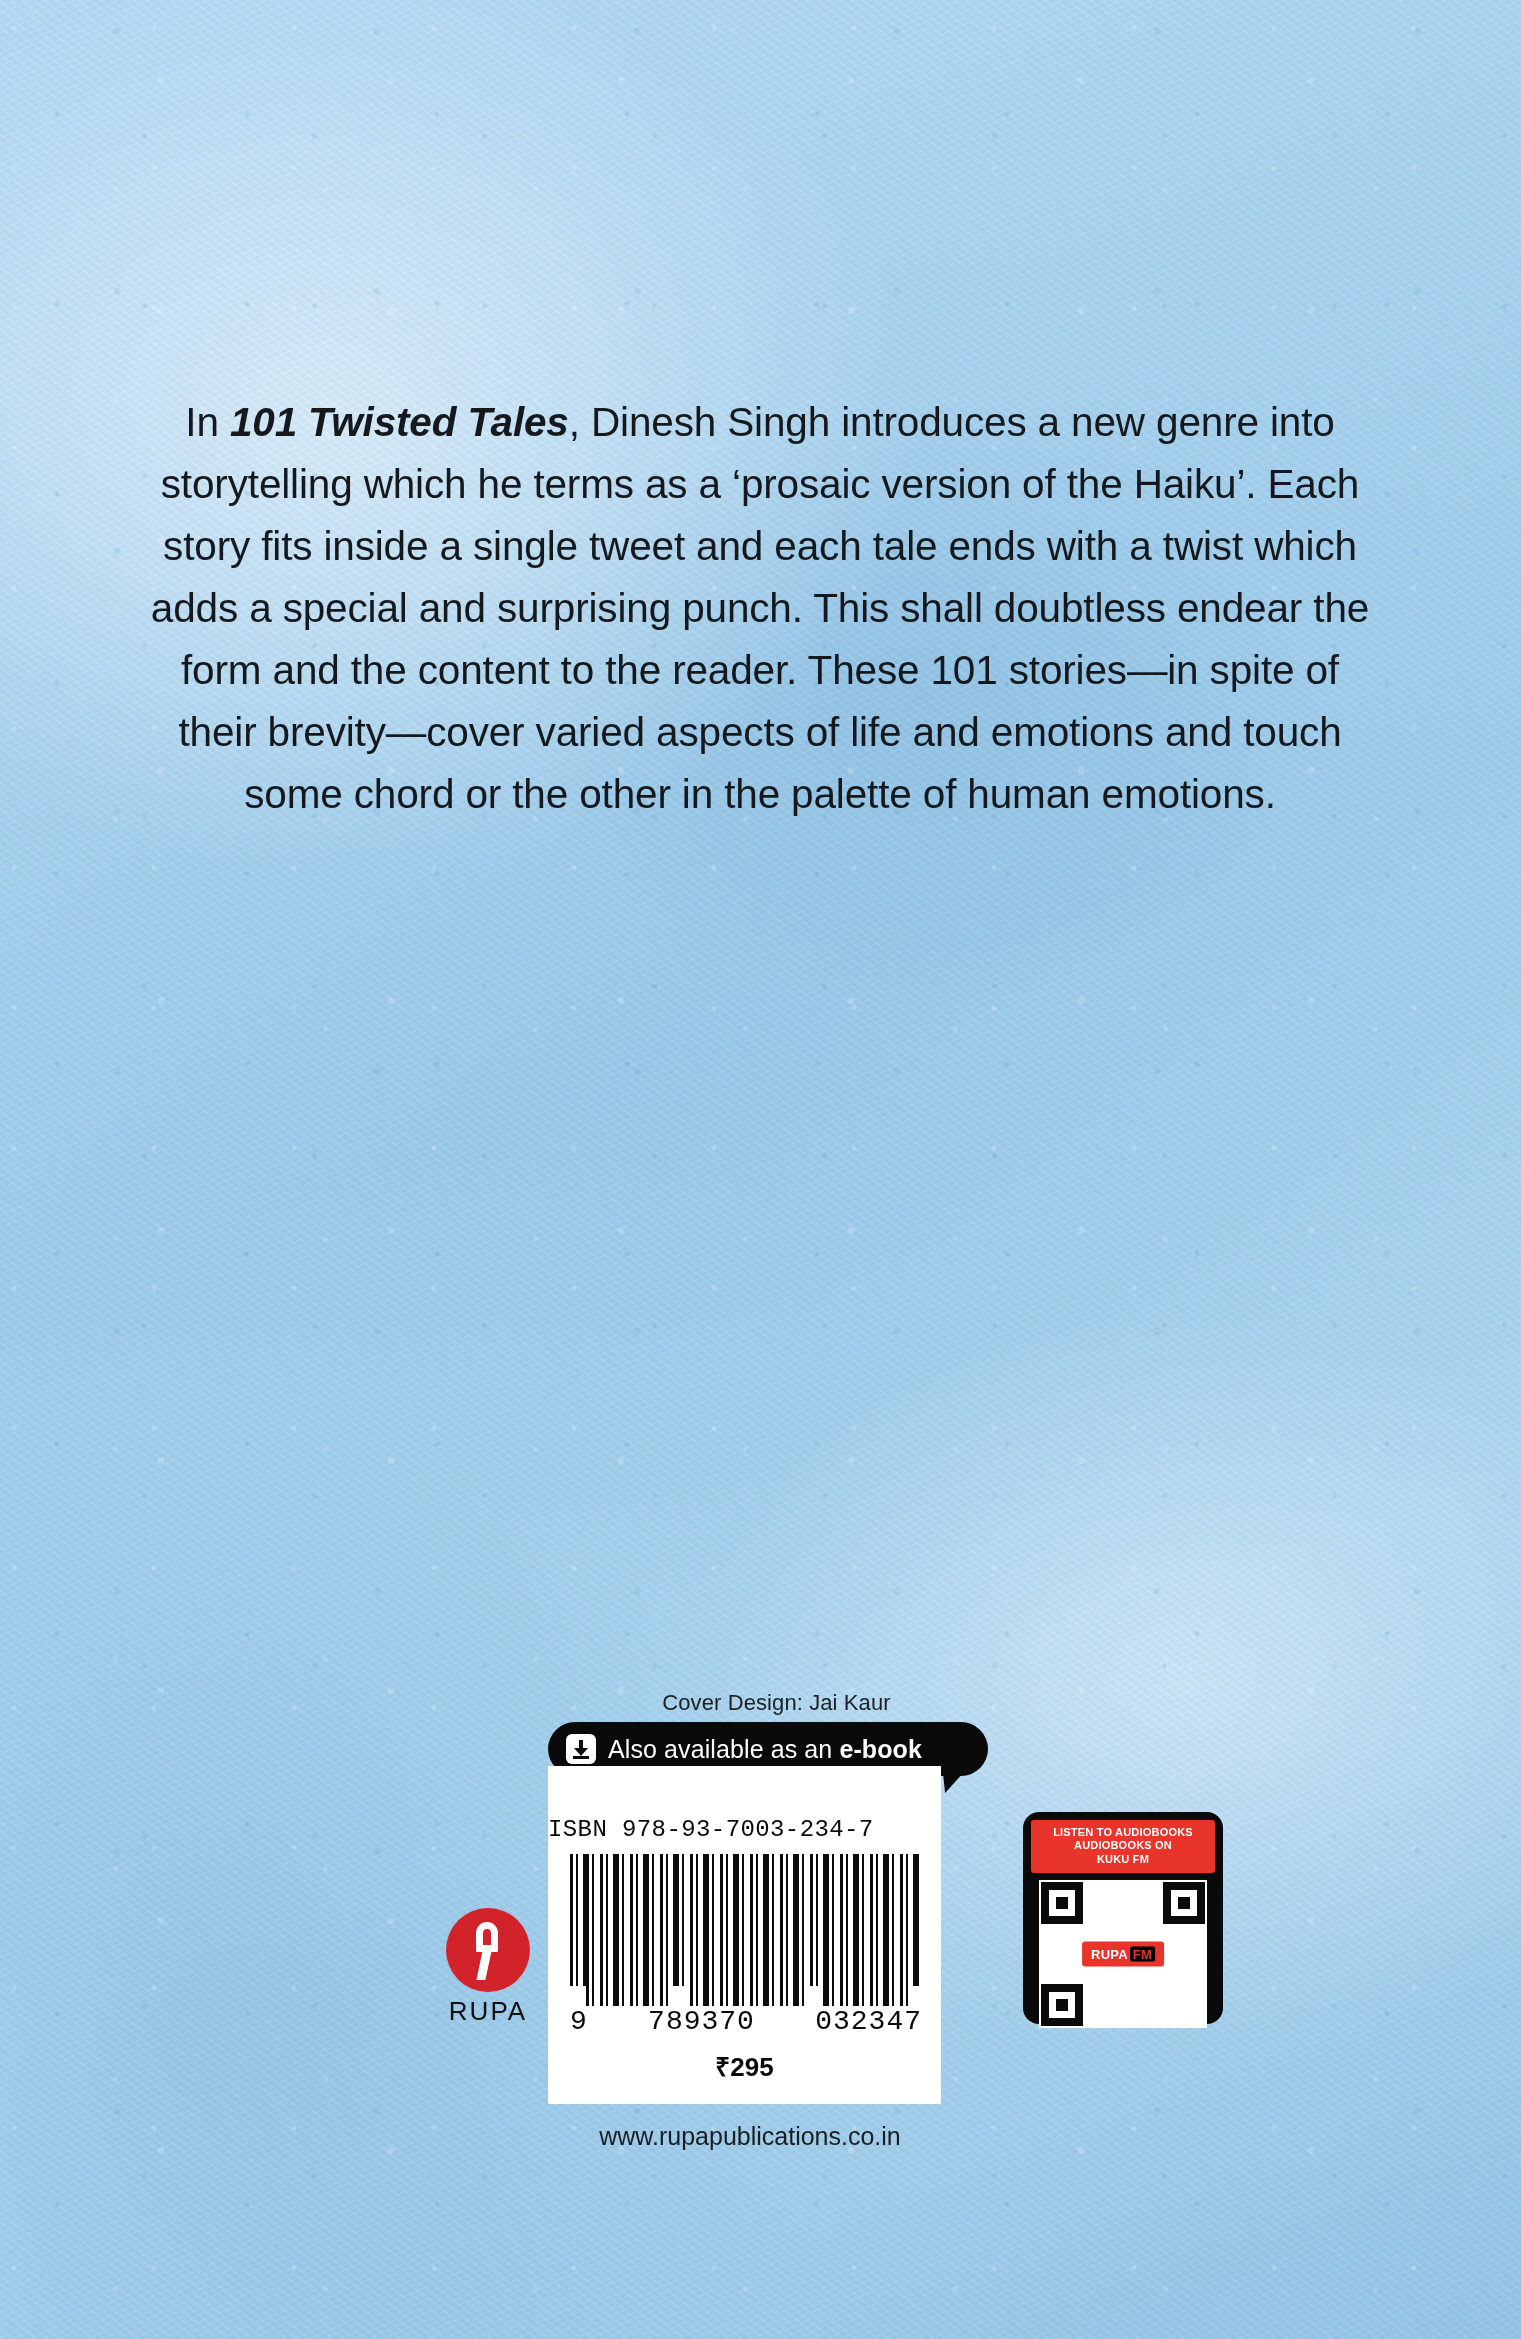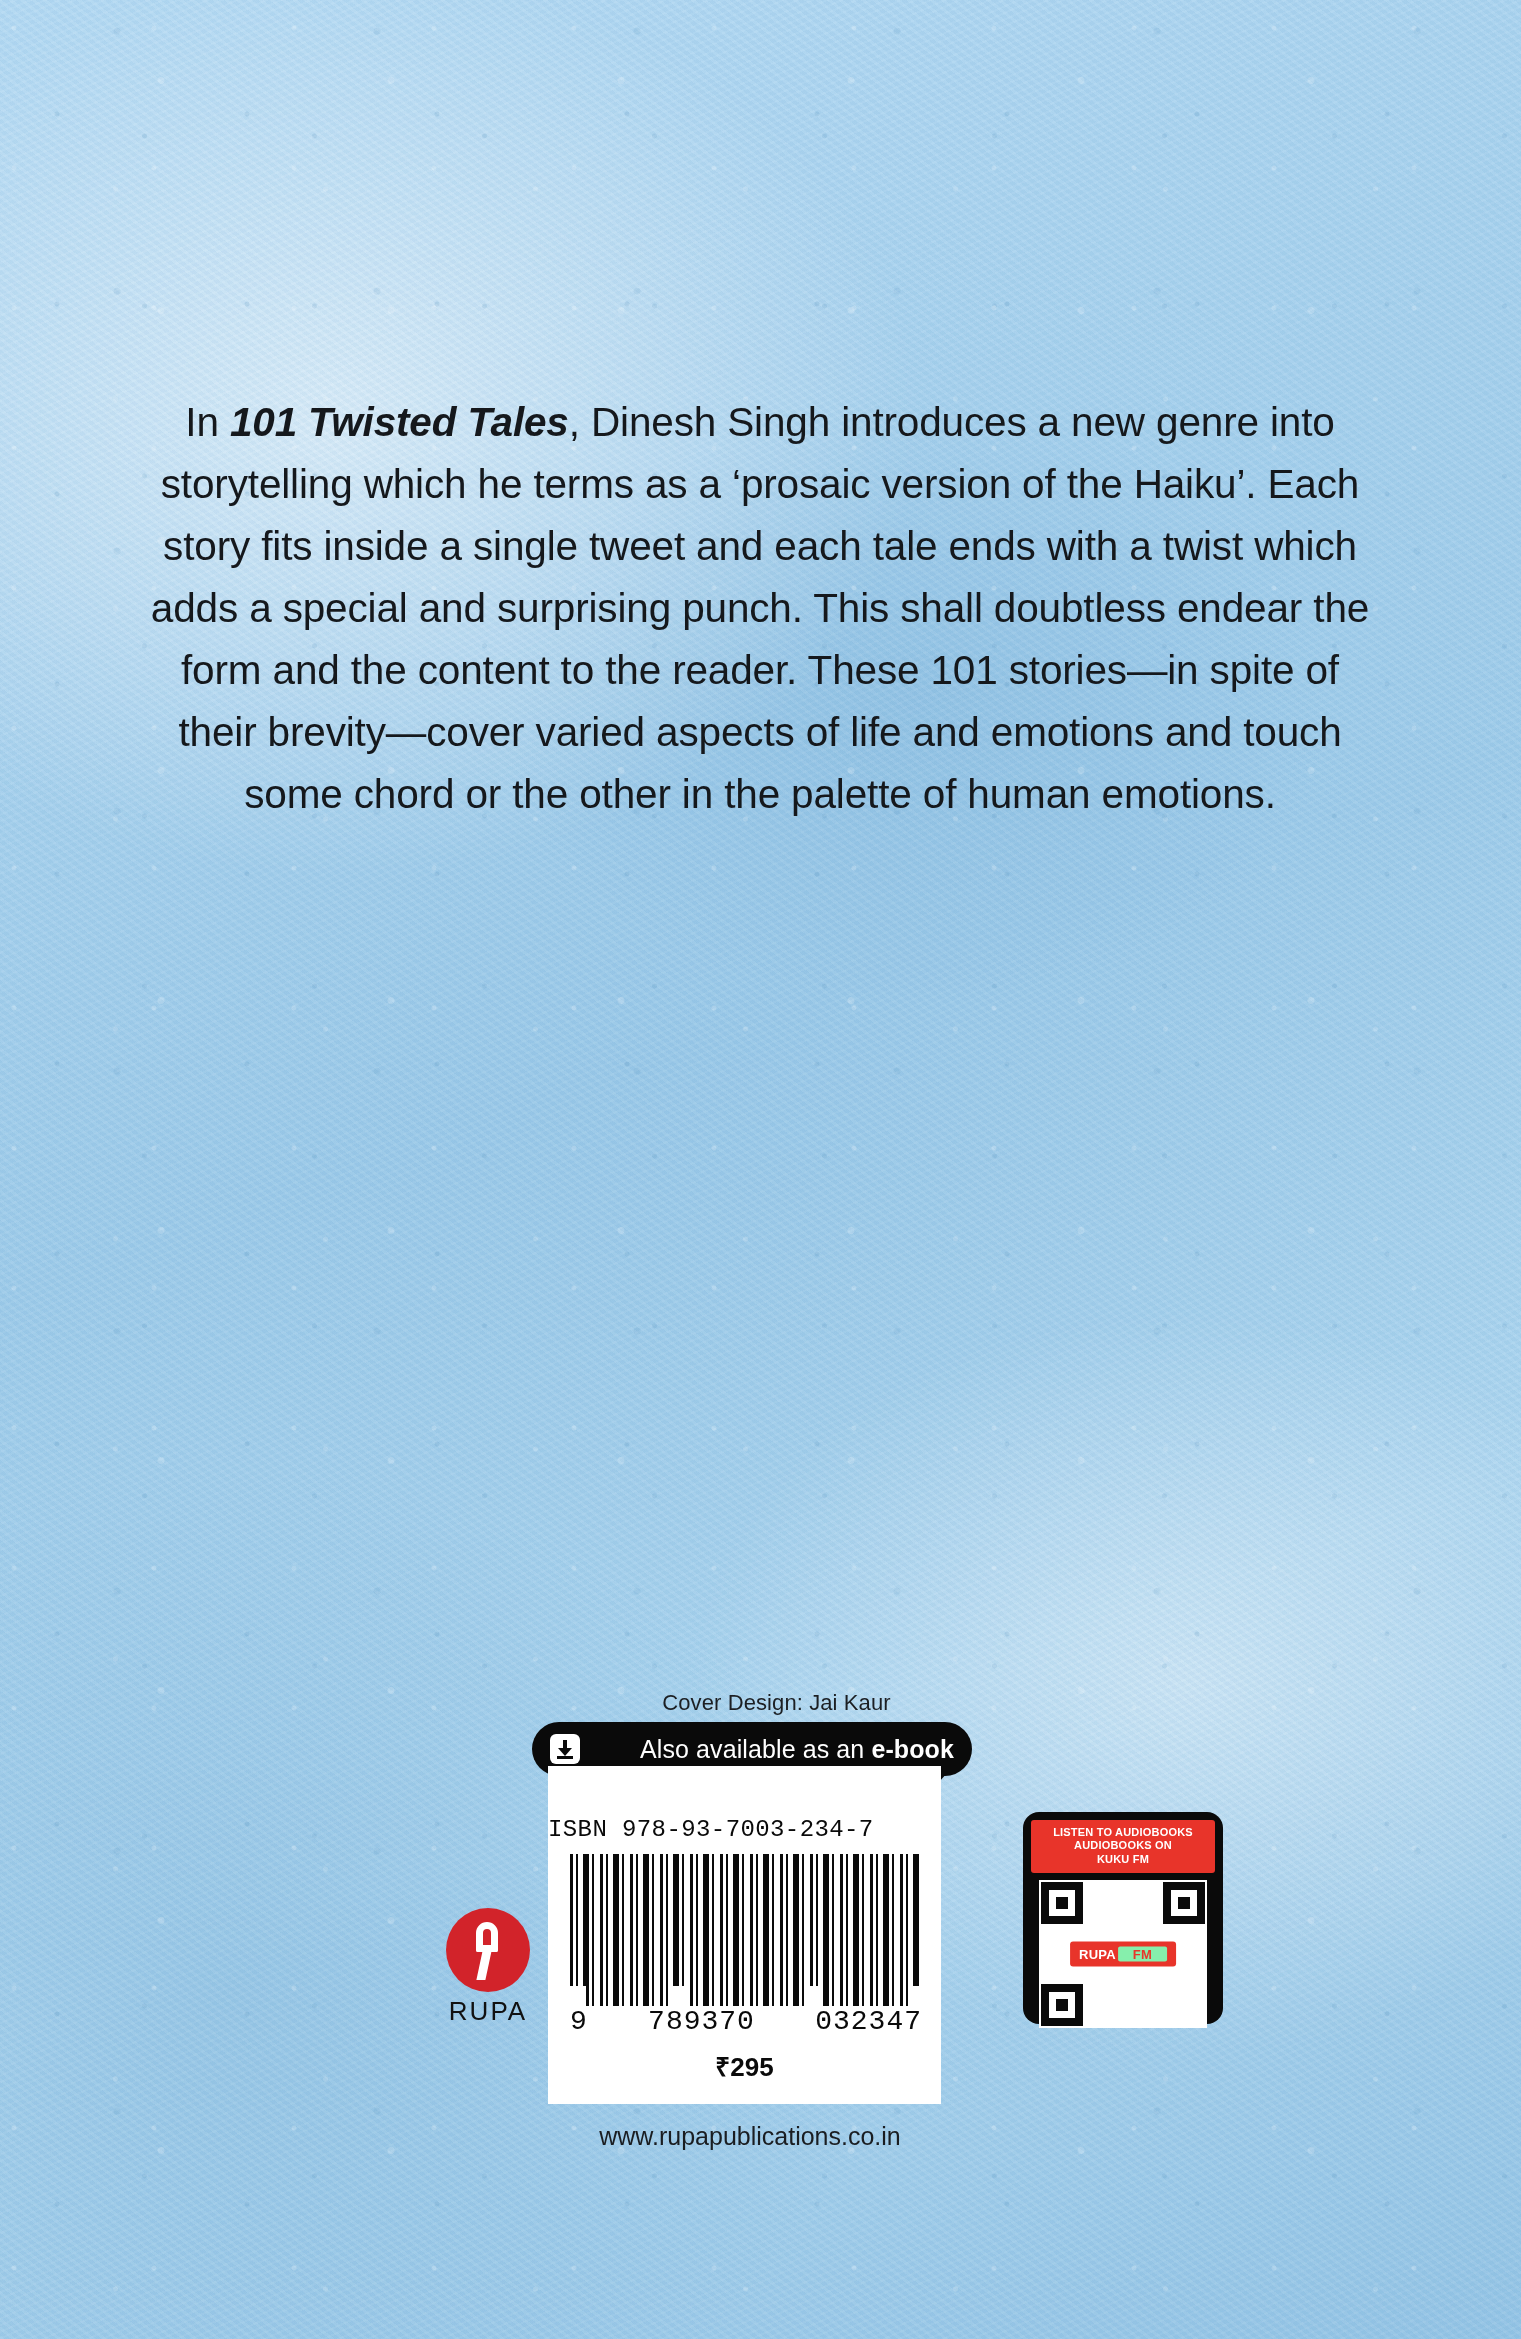--- a/index.html
+++ b/index.html
@@ -99,31 +99,30 @@
     text-align: center;
     font-size: 22px;
     color: #1c1f23;
     letter-spacing: 0.1px;
     padding-left: 16px;
   }
 
   
   #ebook-bubble {
     position: absolute;
-    left: 532px;
+    left: 548px;
     top: 32px;
     width: 440px;
     height: 54px;
     background: #0a0a0a;
     border-radius: 27px;
     display: flex;
     align-items: center;
     padding: 0 18px;
     box-sizing: border-box;
-    gap: 48px;
   }
   #ebook-bubble .tail {
     position: absolute;
     right: 22px;
     bottom: -16px;
     width: 0;
     height: 0;
     border-left: 22px solid #0a0a0a;
     border-bottom: 20px solid transparent;
     transform: rotate(-6deg);
@@ -385,23 +384,23 @@
     background: #e8342a;
     color: #ffffff;
     font-size: 13px;
     font-weight: bold;
     padding: 5px 9px;
     border-radius: 3px;
     white-space: nowrap;
     letter-spacing: 0.2px;
   }
   #qr-label .fm {
-    background: #86efac;
+    background: #000000;
     color: #e8342a;
-    padding: 0 15px;
+    padding: 0 3px;
     margin-left: 2px;
     border-radius: 2px;
   }
 </style>
 </head>
 <body>
 
 <div id="cover">
 
   <div id="blurb" class="layer">

